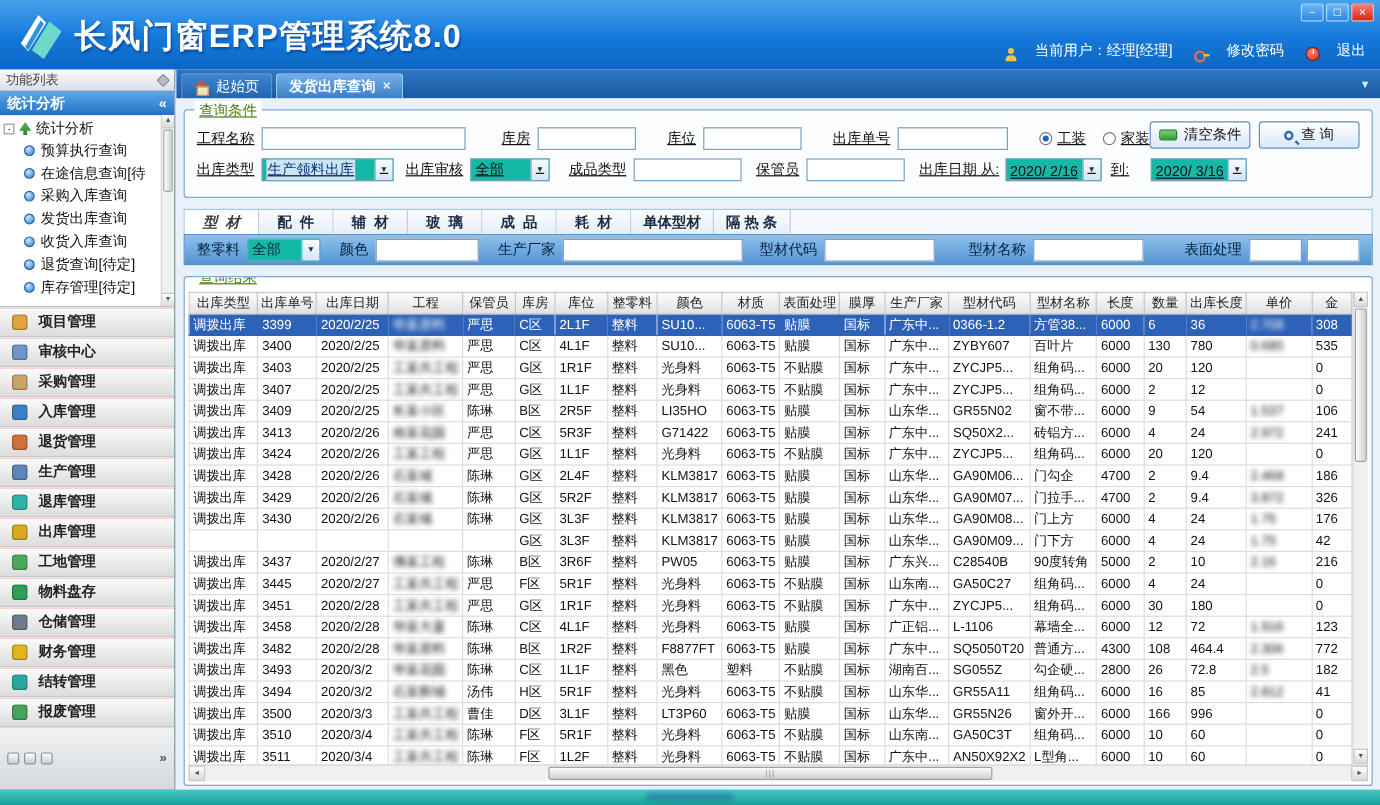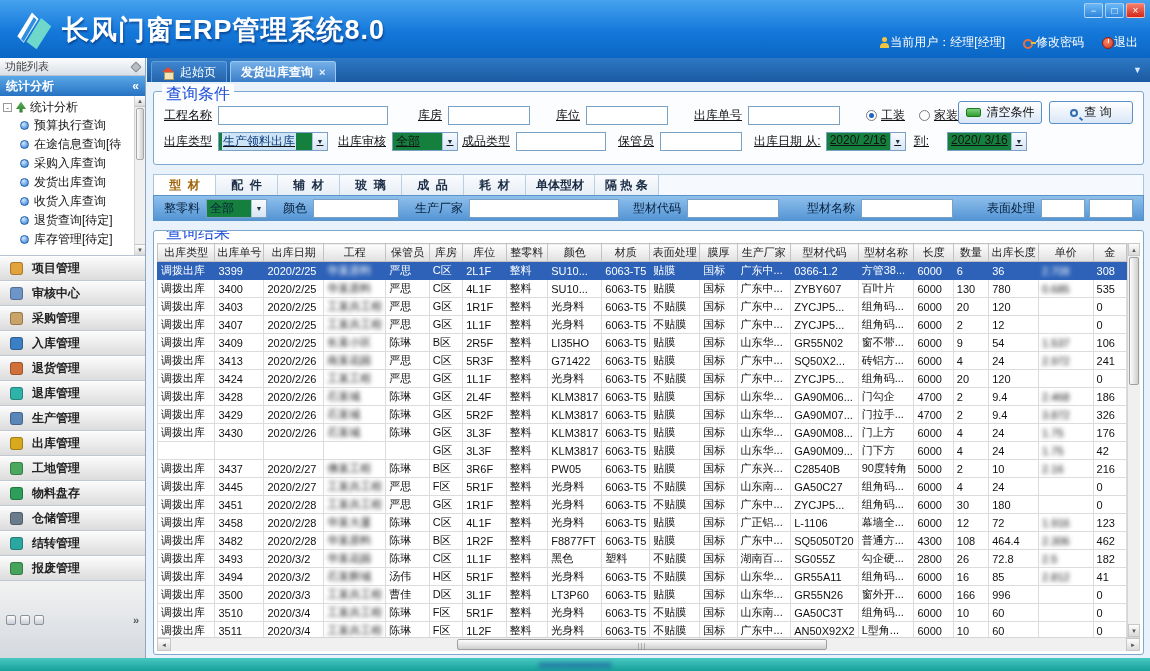--- a/index.html
+++ b/index.html
@@ -23,21 +23,21 @@
   .win-btn {
     width:19px; height:15px; display:flex; align-items:center; justify-content:center;
     color:#fff; font-size:10px; line-height:1; border:1px solid rgba(255,255,255,.55); border-radius:2px;
     background:linear-gradient(#6CB8F8,#2E86DC); cursor:default;
   }
   .win-btn.close { background:linear-gradient(#F57F6C,#D3281A); }
   .user-area {
     position:absolute; right:12px; top:34px; display:flex; align-items:center; gap:18px;
     color:#fff; font-size:12px;
   }
-  .user-chunk { display:flex; align-items:center; gap:0; }
+  .user-chunk { display:flex; align-items:flex-end; gap:14px; }
   .icon-person { width:11px; height:11px; position:relative; }
   .icon-person::before { content:""; position:absolute; top:0; left:3px; width:5px; height:5px; border-radius:50%; background:#F5C63C; }
   .icon-person::after { content:""; position:absolute; bottom:0; left:1px; width:9px; height:5px; border-radius:4px 4px 0 0; background:#F5C63C; }
   .icon-key { width:13px; height:11px; position:relative; }
   .icon-key::before { content:""; position:absolute; left:0; top:2px; width:6px; height:6px; border:2px solid #E87040; border-radius:50%; }
   .icon-key::after { content:""; position:absolute; left:8px; top:5px; width:5px; height:2px; background:#E8C040; box-shadow:3px 2px 0 -1px #E8C040; }
   .icon-power { width:12px; height:12px; border-radius:50%; background:radial-gradient(circle at 40% 35%,#FF8A6A,#C8301C); border:1px solid #8E1F10; position:relative; }
   .icon-power::after { content:""; position:absolute; top:1px; left:4.5px; width:1.5px; height:4px; background:#fff; }
 
   
@@ -94,47 +94,47 @@
   .icon-home::before { content:""; position:absolute; top:0; left:0; border-left:6px solid transparent; border-right:6px solid transparent; border-bottom:5px solid #E05030; }
   .icon-home::after { content:""; position:absolute; top:5px; left:2px; width:8px; height:6px; background:#F2E3B8; border:1px solid #B09860; }
   .tab-overflow { position:absolute; right:8px; top:7px; color:#D8EAFB; font-size:9px; }
 
   
   .content {
     position:absolute; left:147px; top:82px; right:0; bottom:13px;
     background:#E9F2FB; padding:9px 6px 3px 6px; display:flex; flex-direction:column;
   }
   .groupbox { border:1px solid #7FA8D0; border-radius:3px; position:relative; background:#FCFDFF; }
-  .gb-title { position:absolute; top:-8px; left:8px; background:inherit; padding:0 4px; font-size:16px; color:#1d4ed8; background:#FCFDFF; }
+  .gb-title { position:absolute; top:-8px; left:8px; background:inherit; padding:0 4px; font-size:12px; color:#4d7c0f; background:#FCFDFF;text-decoration:underline; }
   .query-box { height:74px; flex:none; padding:10px 100px 4px 10px; }
   .qrow { display:flex; align-items:center; height:26px; font-size:12px; white-space:nowrap;text-decoration:underline; }
   .qrow label { color:#111; }
   .tb { height:19px; border:1px solid #7AA0C4; background:#fff; font:inherit; padding:0 3px; outline:none; }
-  .combo { height:19px; border:1px solid #7AA0C4; background:#15803d; display:flex; align-items:flex-start; font-size:12px; padding-left:3px; }
+  .combo { height:19px; border:1px solid #7AA0C4; background:#14b8a6; display:flex; align-items:flex-end; font-size:12px; padding-left:3px; }
   .combo .sel { background:#CDE4F7; color:#0B3A78; padding:0 1px; white-space:nowrap; overflow:hidden; }
   .combo .plain { white-space:nowrap; overflow:hidden; }
   .combo-arrow { margin-left:auto; width:15px; height:100%; flex:none; background:linear-gradient(#F8FBFF,#D6E5F4); border-left:1px solid #A9C4DC; display:flex; align-items:center; justify-content:center; font-size:7px; color:#234; }
   .radio { width:11px; height:11px; border:1px solid #7A7A7A; border-radius:50%; background:#fff; position:relative; flex:none; }
   .radio.checked::after { content:""; position:absolute; inset:2px; border-radius:50%; background:#1E62C8; }
   .btn-stack { position:absolute; right:10px; top:9px; display:flex; flex-direction:row; gap:7px; }
   .btn {
     height:23px; width:84px; border:1px solid #5C8FC6; border-radius:3px;
     background:linear-gradient(#FFFFFF,#D9E7F7); font-size:12px; display:flex; align-items:center; justify-content:center; gap:6px; cursor:default;
   }
   .icon-clear { width:15px; height:9px; background:linear-gradient(#7ED07E,#2F9E2F); border:1px solid #1E7A1E; border-radius:2px; }
   .icon-search { width:8px; height:8px; border:2px solid #2E6DB4; border-radius:50%; position:relative; }
   .icon-search::after { content:""; position:absolute; left:7px; top:7px; width:4px; height:2px; background:#2E6DB4; transform:rotate(45deg); }
 
   .mat-tabs { margin-top:9px; height:21px; flex:none; display:flex; background:#F6FAFE; border:1px solid #A9C6E0; border-bottom:none; }
   .mat-tab {
     min-width:62px; padding:0 10px; display:flex; align-items:center; justify-content:center;
     font-size:12px; font-weight:bold; color:#1A2B44; border-right:1px solid #B9D0E4;
     background:linear-gradient(#FBFCFE,#E6EEF6); white-space:pre;
   }
-  .mat-tab.active { background:#FFFFFF; color:#a16207; }
+  .mat-tab.active { background:#FFFFFF; color:#404040;font-style:italic; }
   .filter-row {
     height:26px; flex:none; background:linear-gradient(#8FC0EC,#5495D5); border:1px solid #5B93C8;
     display:flex; align-items:center; padding:0 10px; font-size:12px; color:#07203D; white-space:nowrap;
   }
   .results-box { flex:1; margin-top:9px; background:#fff; overflow:hidden; }
   .results-inner { position:absolute; left:3px; right:3px; top:12px; bottom:3px; display:flex; flex-direction:column; }
   .grid-area { flex:1; display:flex; overflow:hidden; }
   .table-wrap { flex:1; overflow:hidden; }
   table.grid { border-collapse:collapse; table-layout:fixed; font-size:11px; }
   table.grid th {
@@ -259,42 +259,46 @@
         </div>
         <div class="module-item">
           <span class="module-icon" style="background: rgb(59, 127, 196);"></span>
           <span>入库管理</span>
         </div>
         <div class="module-item">
           <span class="module-icon" style="background: rgb(210, 112, 58);"></span>
           <span>退货管理</span>
         </div>
         <div class="module-item">
+          <span class="module-icon" style="background: rgb(91, 135, 184);"></span>
+          <span>生产管理</span>
+        </div>
+        <div class="module-item">
           <span class="module-icon" style="background: rgb(47, 179, 168);"></span>
           <span>退库管理</span>
         </div>
         <div class="module-item">
-          <span class="module-icon" style="background: rgb(91, 135, 184);"></span>
-          <span>生产管理</span>
-        </div>
-        <div class="module-item">
           <span class="module-icon" style="background: rgb(216, 169, 30);"></span>
           <span>出库管理</span>
         </div>
         <div class="module-item">
           <span class="module-icon" style="background: rgb(73, 168, 94);"></span>
           <span>工地管理</span>
         </div>
         <div class="module-item">
           <span class="module-icon" style="background: rgb(46, 158, 91);"></span>
           <span>物料盘存</span>
         </div>
         <div class="module-item">
           <span class="module-icon" style="background: rgb(106, 123, 140);"></span>
           <span>仓储管理</span>
+        </div>
+        <div class="module-item">
+          <span class="module-icon" style="background: rgb(227, 180, 28);"></span>
+          <span>财务管理</span>
         </div>
         <div class="module-item">
           <span class="module-icon" style="background: rgb(42, 168, 160);"></span>
           <span>结转管理</span>
         </div>
         <div class="module-item">
           <span class="module-icon" style="background: rgb(70, 163, 92);"></span>
           <span>报废管理</span>
         </div>
       </div>
@@ -342,21 +346,21 @@
         <label>出库类型</label>
         <div class="combo" style="width:110px;margin-left:6px">
           <span class="sel">生产领料出库</span>
           <span class="combo-arrow">▼</span>
         </div>
         <label style="margin-left:10px">出库审核</label>
         <div class="combo" style="width:66px;margin-left:6px">
           <span class="plain">全部</span>
           <span class="combo-arrow">▼</span>
         </div>
-        <label style="margin-left:4px">成品类型</label>
+        <label style="margin-left:16px">成品类型</label>
         <input class="tb" style="width: 90px; margin-left: 6px;">
         <label style="margin-left:12px">保管员</label>
         <input class="tb" style="width: 82px; margin-left: 6px;">
         <label style="margin-left:12px">出库日期 从:</label>
         <div class="combo" style="width:80px;margin-left:5px">
           <span class="plain">2020/ 2/16</span>
           <span class="combo-arrow">▼</span>
         </div>
         <label style="margin-left:8px">到:</label>
         <div class="combo" style="width:80px;margin-left:18px">
@@ -802,21 +806,21 @@
                     <td>6063-T5</td>
                     <td>贴膜</td>
                     <td>国标</td>
                     <td>广东中...</td>
                     <td>SQ5050T20</td>
                     <td>普通方...</td>
                     <td>4300</td>
                     <td>108</td>
                     <td>464.4</td>
                     <td><span class="cz">2.306</span></td>
-                    <td>462</td>
+                    <td>772</td>
                   </tr>
                   <tr>
                     <td>调拨出库</td>
                     <td>3493</td>
                     <td>2020/3/2</td>
                     <td><span class="cz">华某花园</span></td>
                     <td>陈琳</td>
                     <td>C区</td>
                     <td>1L1F</td>
                     <td>整料</td>

